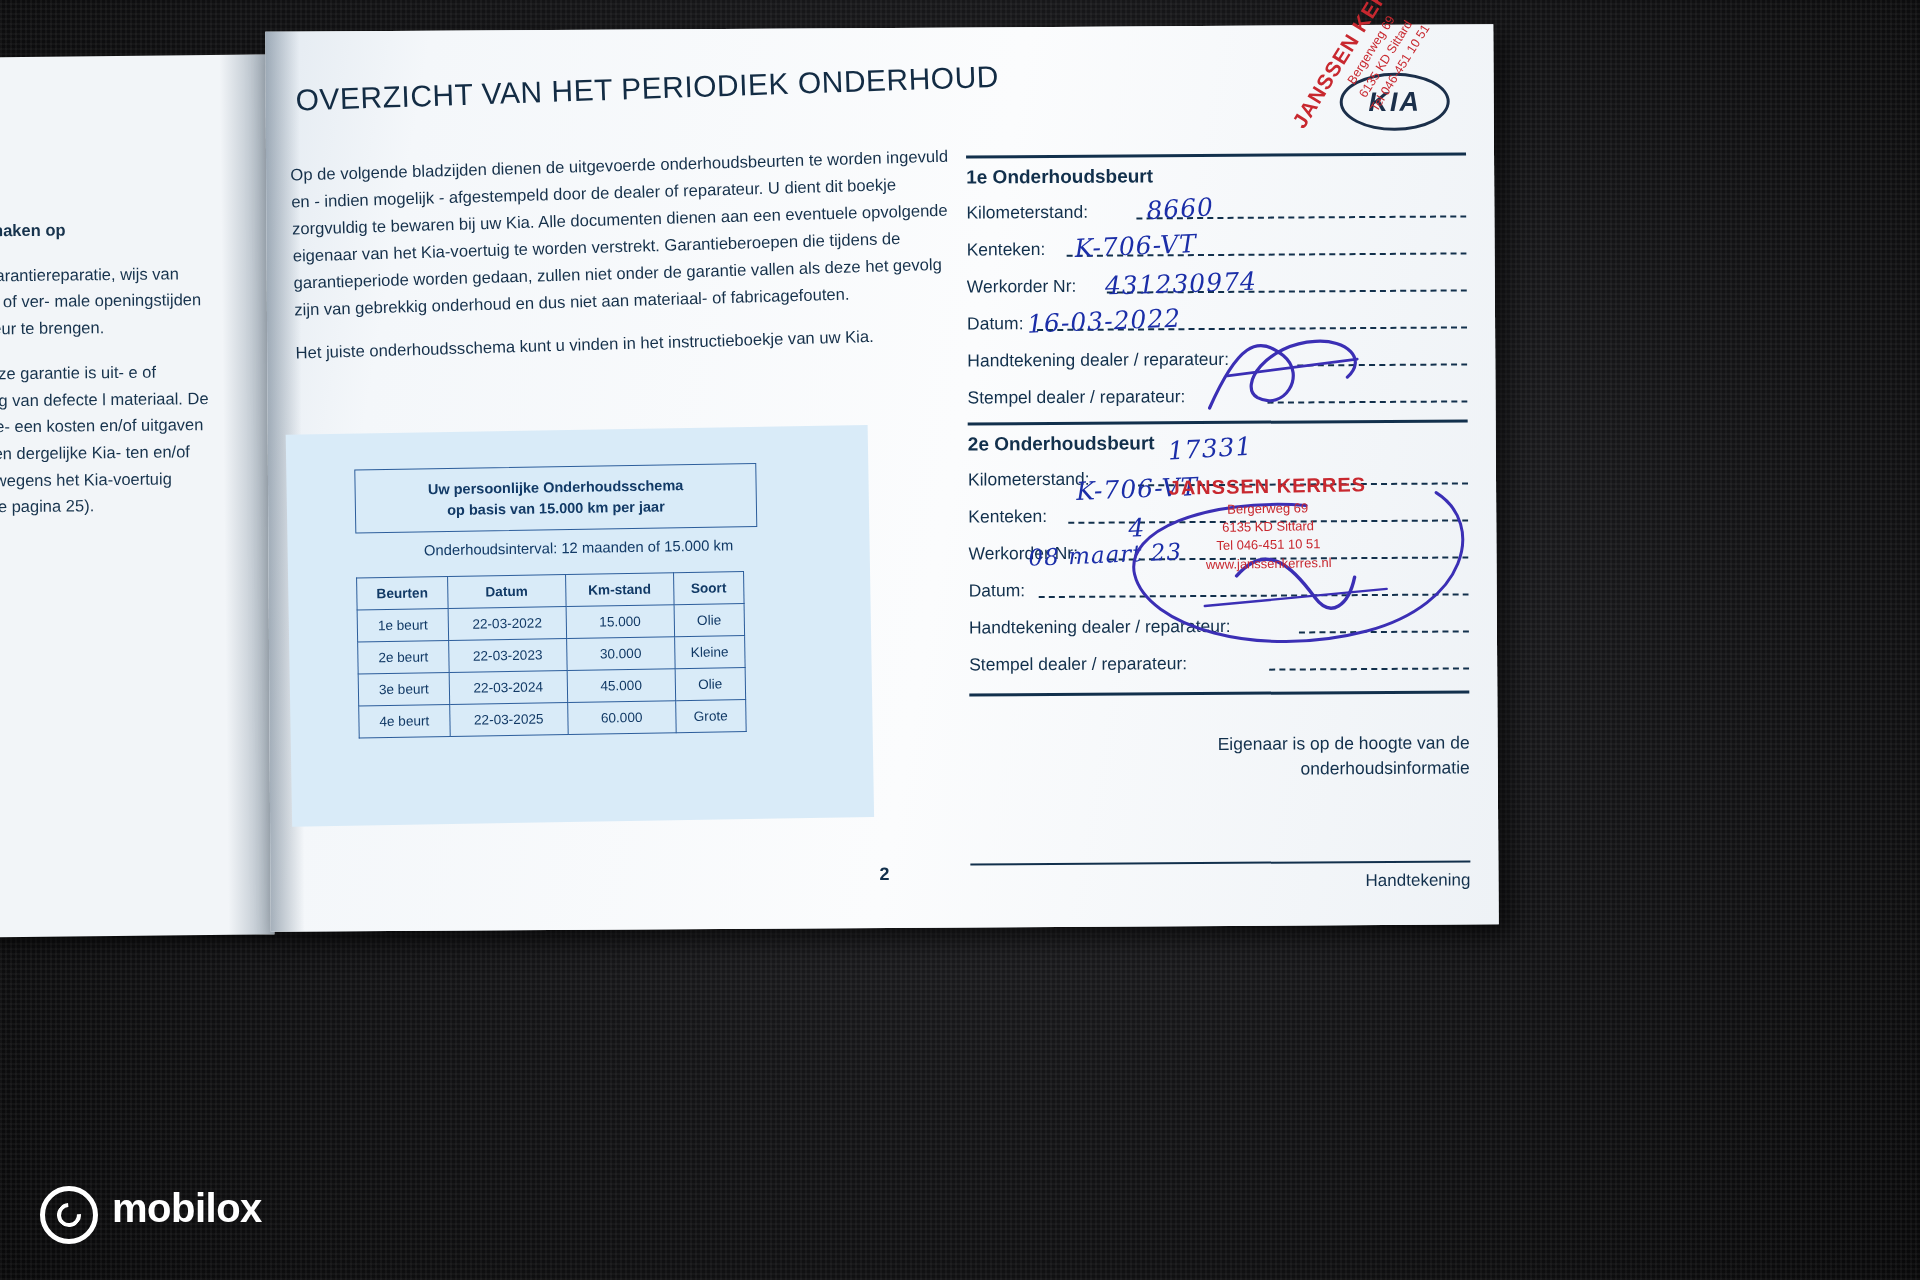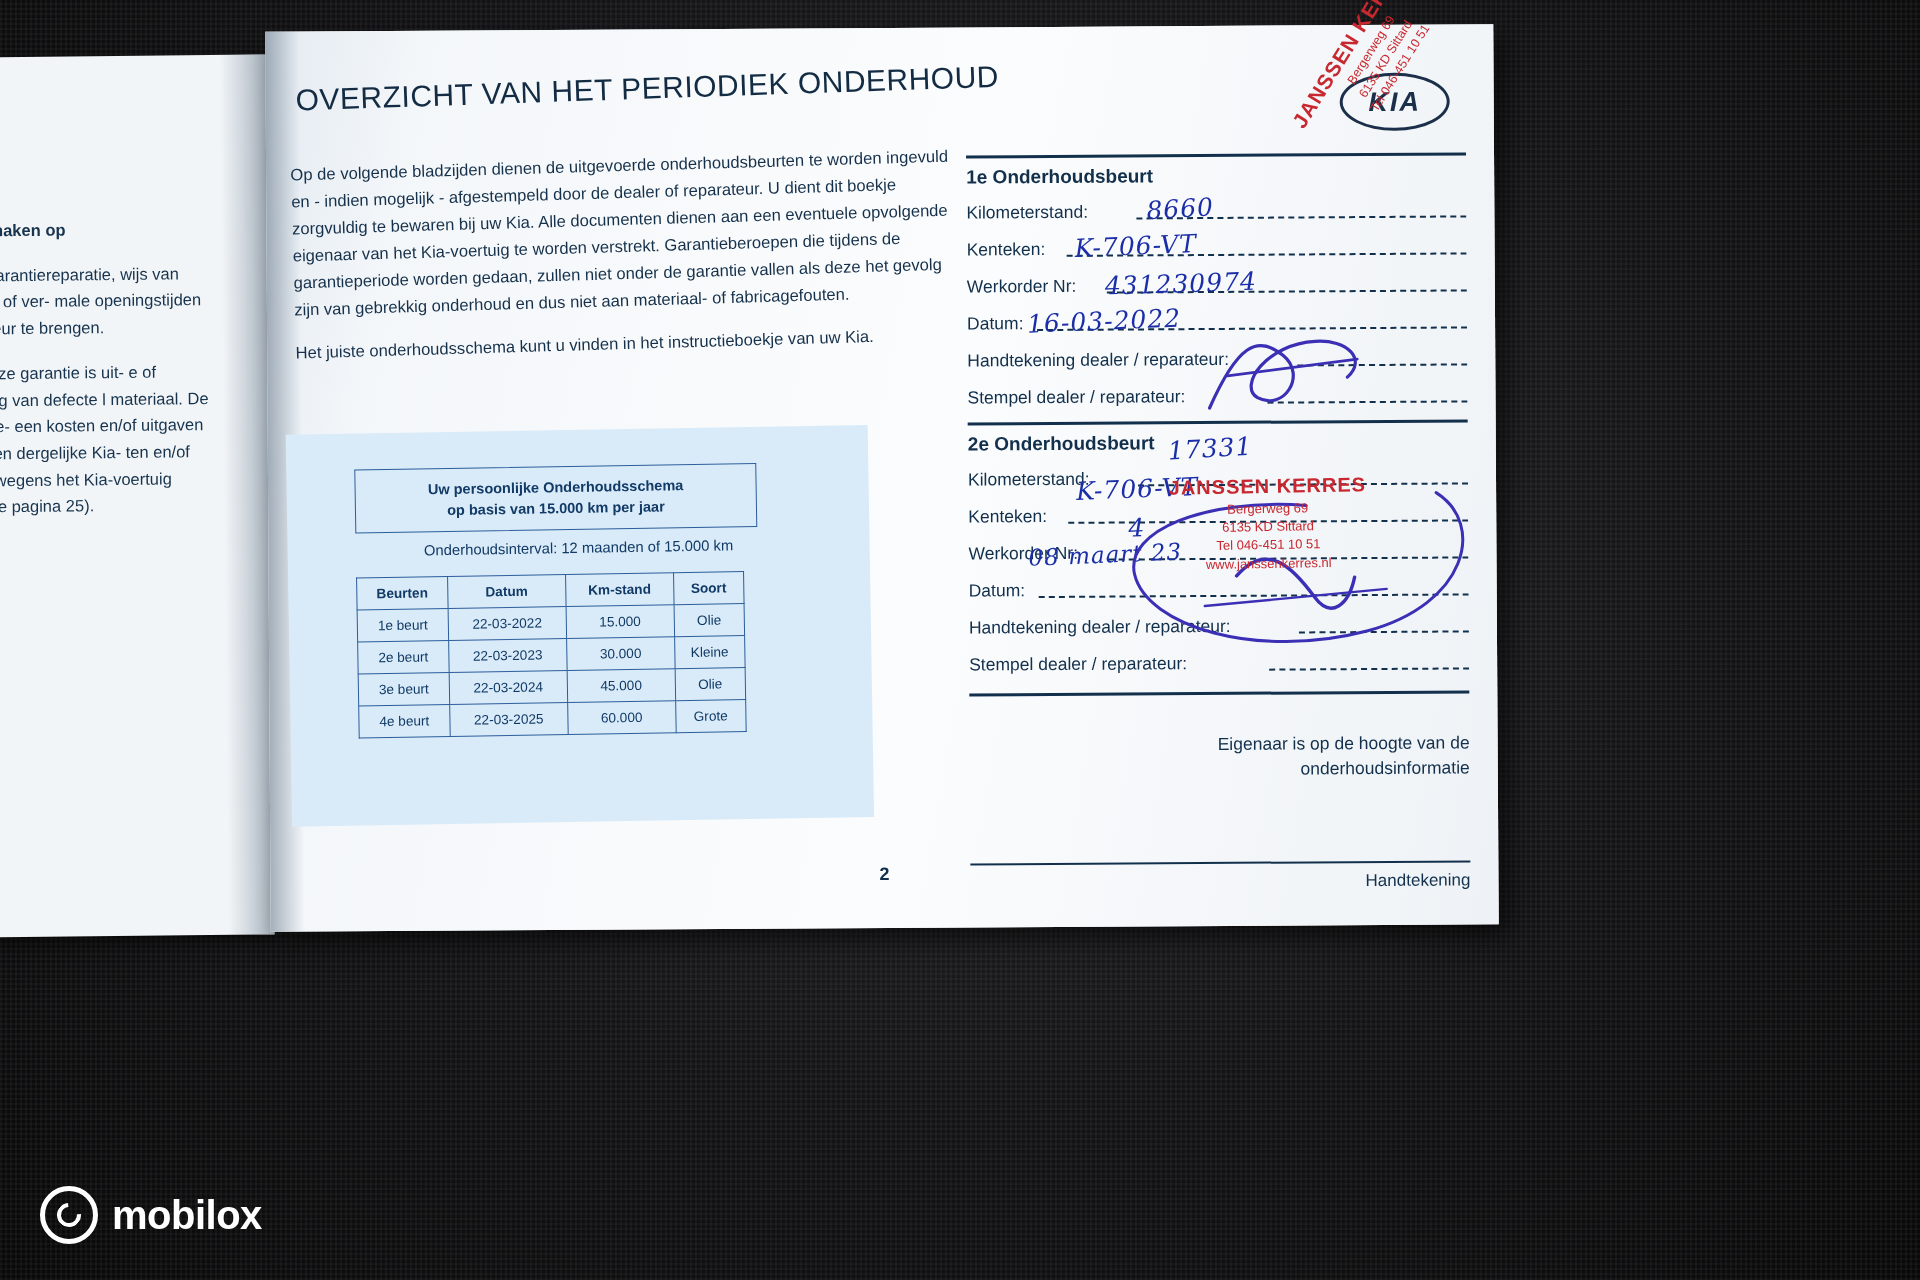--- a/index.html
+++ b/index.html
@@ -287,21 +287,21 @@
 
   
   .scribble { position: absolute; pointer-events: none; }
 
   
   .watermark {
     position: absolute;
     left: 40px;
     bottom: 36px;
     display: flex;
-    align-items: center;
+    align-items: flex-start;
     gap: 14px;
     color: #ffffff;
   }
   .wm-ring {
     width: 48px; height: 48px;
     border-radius: 50%;
     border: 5px solid #ffffff;
     display: flex; align-items: center; justify-content: center;
   }
   .wm-ring i {

